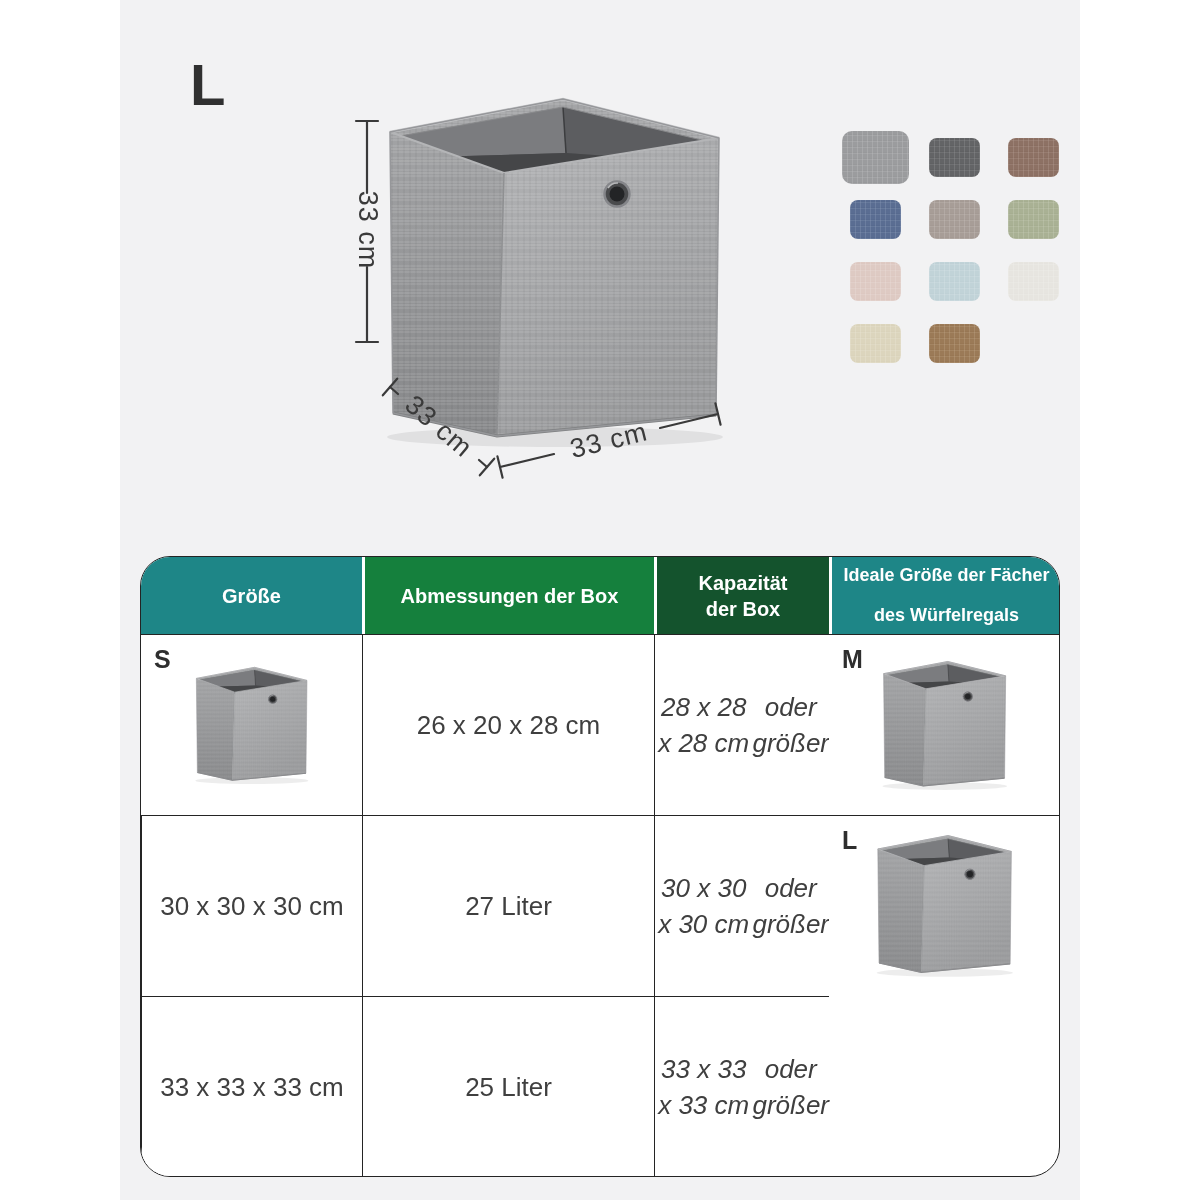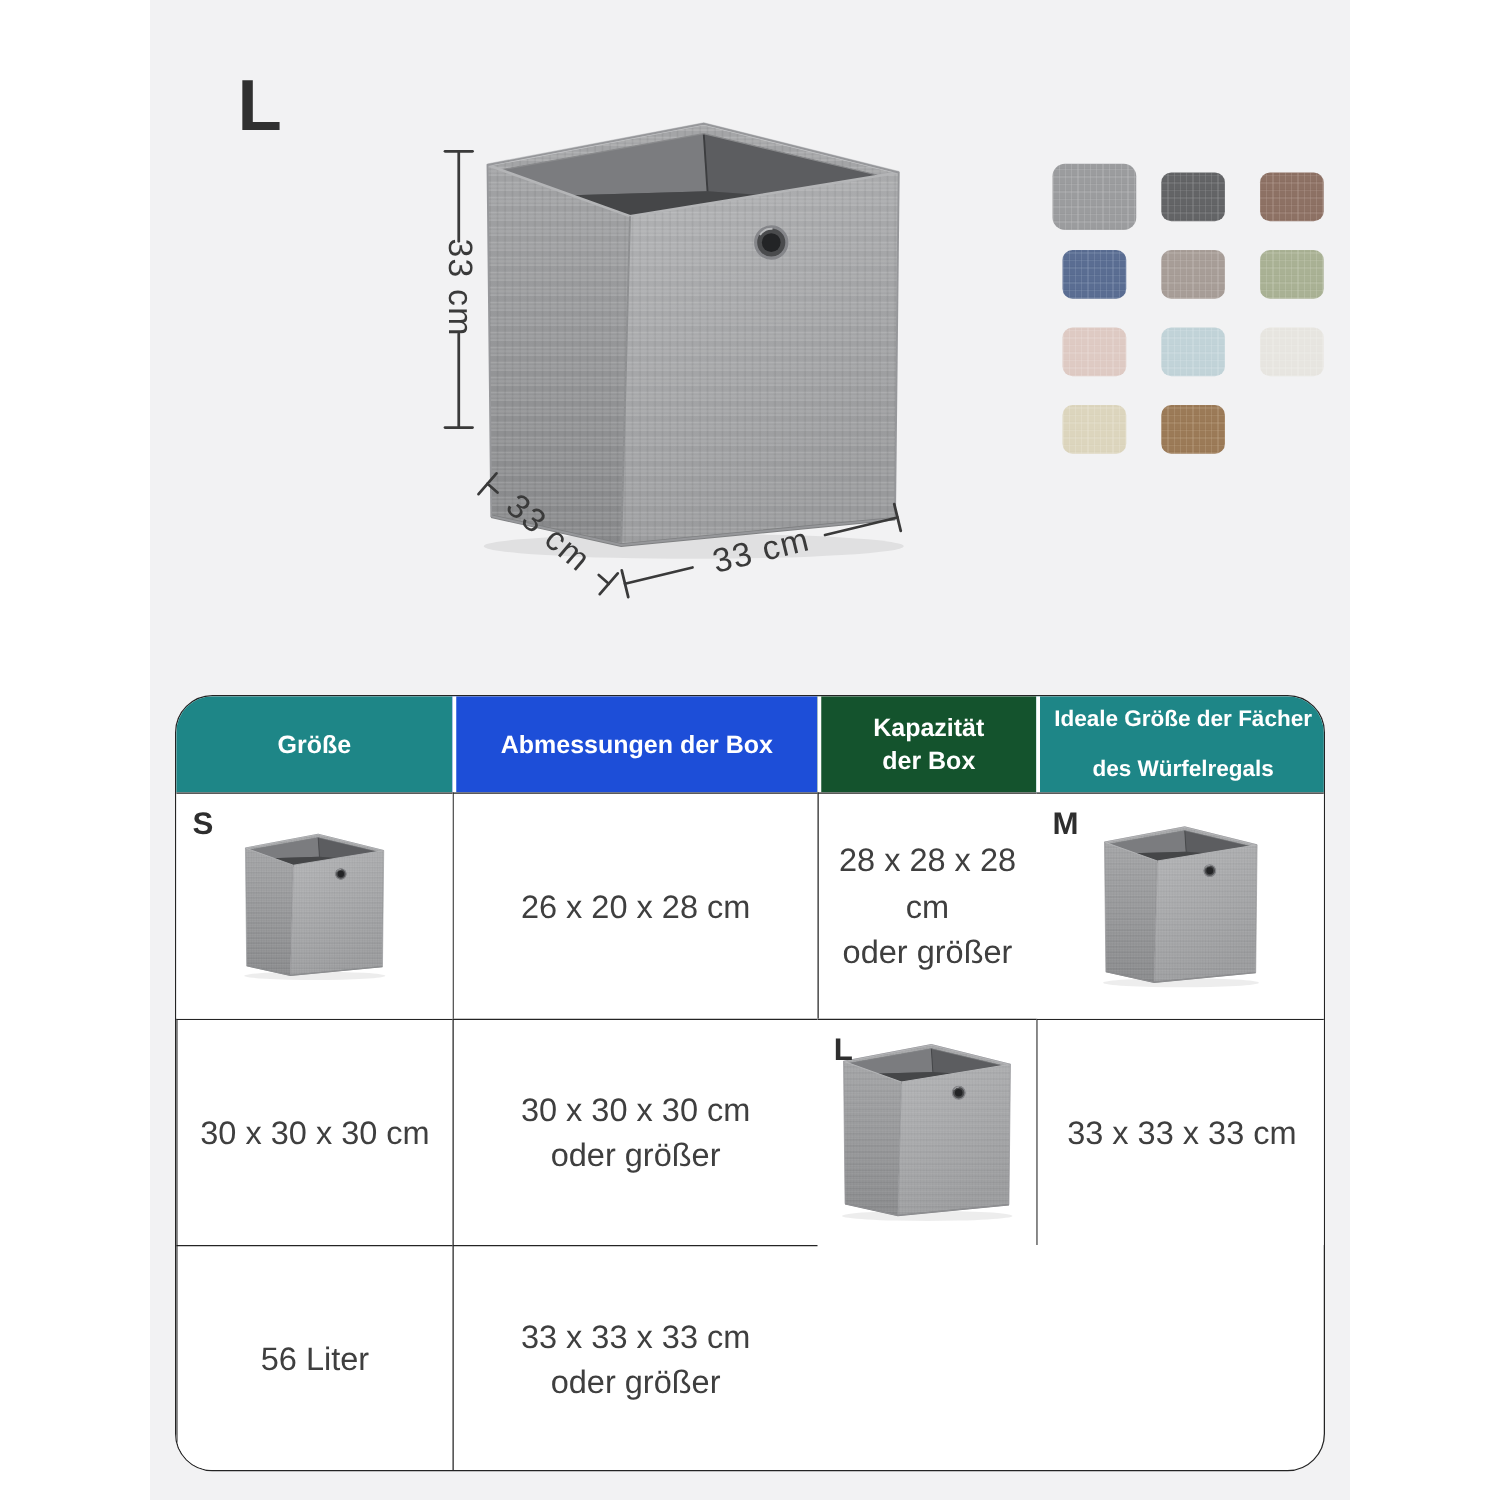--- a/index.html
+++ b/index.html
@@ -39,21 +39,21 @@
   .th{display:flex;flex-direction:column;align-items:center;justify-content:center;
       color:#ffffff;font-weight:bold;font-size:20px;line-height:1.3;text-align:center;}
   .th .l2:empty{display:none;}
   .th + .th{border-left:3px solid #ffffff;}
   .th.small{font-size:18px;gap:16px;}
   .td{background:#fff;border-top:1.5px solid #242424;display:flex;align-items:center;justify-content:center;
       font-size:26px;color:#3f3f3f;text-align:center;line-height:1.4;}
   .td.vline{border-left:1.5px solid #242424;}
   .td.first{position:relative;flex-direction:column;justify-content:center;}
   .row-letter{position:absolute;left:13px;top:7px;font-size:25px;font-weight:bold;color:#2e2e2e;}
-  .two-line{display:flex;flex-direction:column;}
+  .two-line{display:flex;flex-direction:row;font-style:italic;}
   .thumb{display:block;}
 </style>
 </head>
 <body>
 
 <svg width="0" height="0" style="position:absolute" aria-hidden="true">
   <defs>
     <linearGradient id="gradL" x1="0" y1="0" x2="0" y2="1">
       <stop offset="0" stop-color="#a2a3a5"></stop>
         <stop offset="1" stop-color="#87888a"></stop>
@@ -152,21 +152,21 @@
     <div class="swatch" style="background-color: rgb(220, 213, 189);"></div>
     <div class="swatch" style="background-color: rgb(155, 122, 87);"></div>
   </div>
 
 
   <div class="size-table">
     <div class="th" style="background-color: rgb(30, 134, 135);">
       <span>Größe</span>
 
     </div>
-    <div class="th" style="background-color: #1d4ed8;">
+    <div class="th" style="background-color: #15803d;">
       <span>Abmessungen der Box</span>
 
     </div>
     <div class="th" style="background-color: #14532d;">
       <span>Kapazität</span>
       <span class="l2">der Box</span>
     </div>
     <div class="th small" style="background-color: rgb(30, 134, 135);">
       <span>Ideale Größe der Fächer</span>
       <span class="l2">des Würfelregals</span>
@@ -186,35 +186,36 @@
       </span>
     </div>
 
     <div class="td first">
       <span class="row-letter">M</span>
       <svg class="thumb" width="128" height="131" viewBox="0 0 345 355" preserveAspectRatio="none">
           <use href="#cube"></use>
         </svg>
     </div>
     <div class="td vline">30 x 30 x 30 cm</div>
+    <div class="td vline">27 Liter</div>
     <div class="td vline">
       <span class="two-line">
         <span>30 x 30 x 30 cm</span>
         <span>oder größer</span>
       </span>
     </div>
 
     <div class="td first">
       <span class="row-letter">L</span>
       <svg class="thumb" width="140" height="144" viewBox="0 0 345 355" preserveAspectRatio="none">
           <use href="#cube"></use>
         </svg>
     </div>
     <div class="td vline">33 x 33 x 33 cm</div>
-    <div class="td vline">56 Liter</div>
+    <div class="td vline">25 Liter</div>
     <div class="td vline">
       <span class="two-line">
         <span>33 x 33 x 33 cm</span>
         <span>oder größer</span>
       </span>
     </div>
   </div>
 </div>
 
 </body></html>

